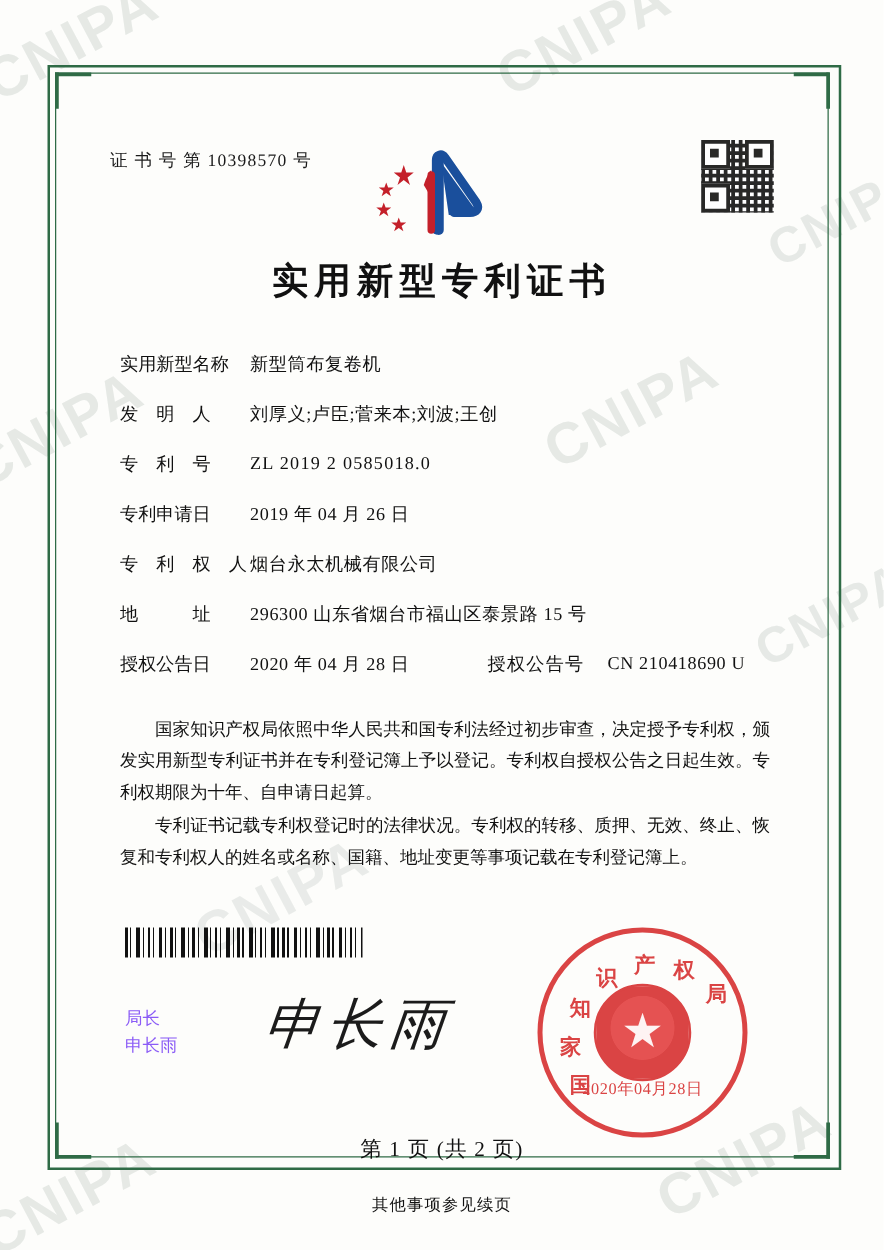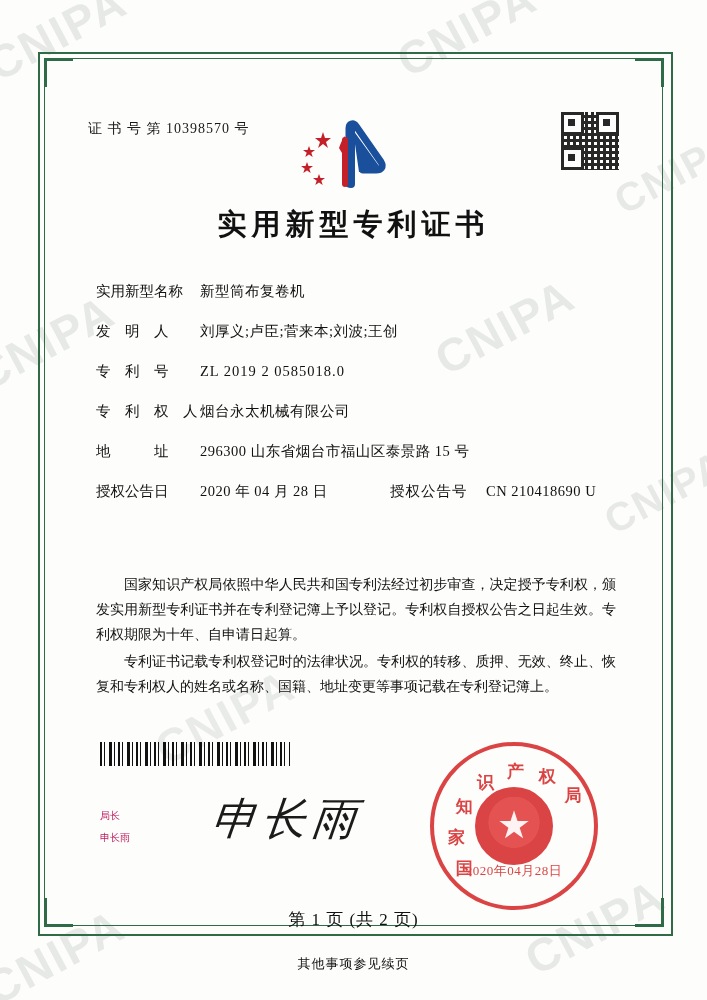--- a/index.html
+++ b/index.html
@@ -181,22 +181,22 @@
         #111 0 2px, transparent 2px 4px,
         #111 4px 5px, transparent 5px 9px,
         #111 9px 12px, transparent 12px 14px,
         #111 14px 15px, transparent 15px 18px);
   }
 
   
   .sig-label {
     position: absolute;
     left: 100px; top: 805px;
-    font-size: 10px;
-    color: #be185d;
+    font-size: 14px;
+    color: #8b5cf6;
     line-height: 22px;
   }
   .sig-hand {
     position: absolute;
     left: 212px; top: 790px;
     font-size: 44px;
     color: #1b1b1b;
     font-family: "Liberation Serif", serif;
     font-style: italic;
     letter-spacing: 6px;
@@ -337,20 +337,24 @@
     </div>
     <div class="frow">
       <div class="flabel">发　明　人</div>
       <div class="fvalue">刘厚义;卢臣;菅来本;刘波;王创</div>
     </div>
     <div class="frow">
       <div class="flabel">专　利　号</div>
       <div class="fvalue mono">ZL 2019 2 0585018.0</div>
     </div>
     <div class="frow">
+      <div class="flabel">专利申请日</div>
+      <div class="fvalue">2019 年 04 月 26 日</div>
+    </div>
+    <div class="frow">
       <div class="flabel">专　利　权　人</div>
       <div class="fvalue">烟台永太机械有限公司</div>
     </div>
     <div class="frow">
       <div class="flabel">地　　　址</div>
       <div class="fvalue">296300 山东省烟台市福山区泰景路 15 号</div>
     </div>
     <div class="frow double">
       <div class="flabel">授权公告日</div>
       <div class="fvalue">2020 年 04 月 28 日</div>

